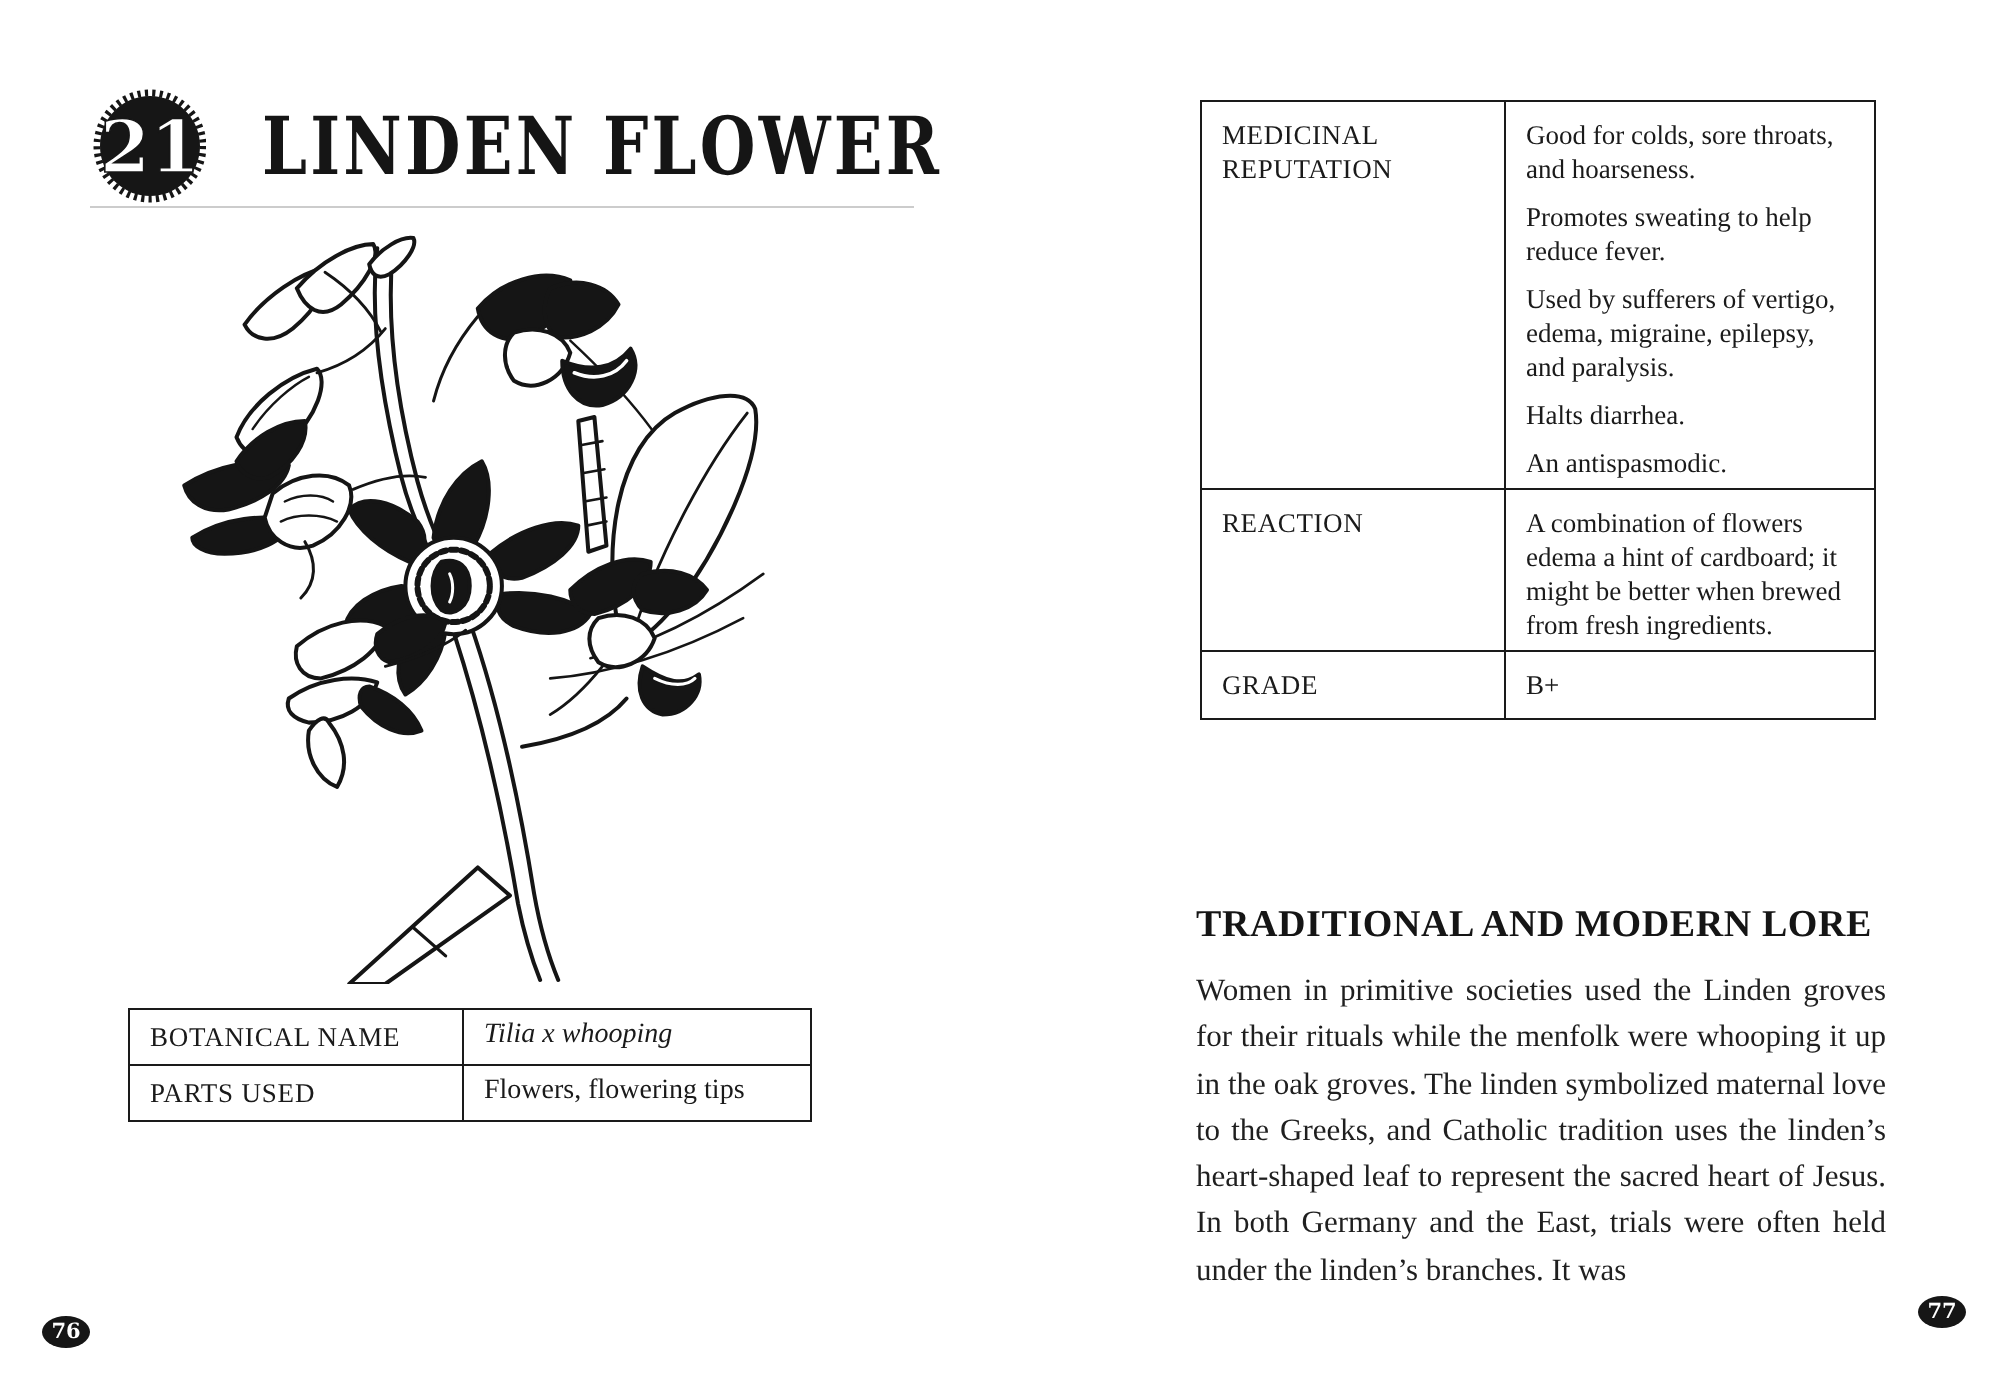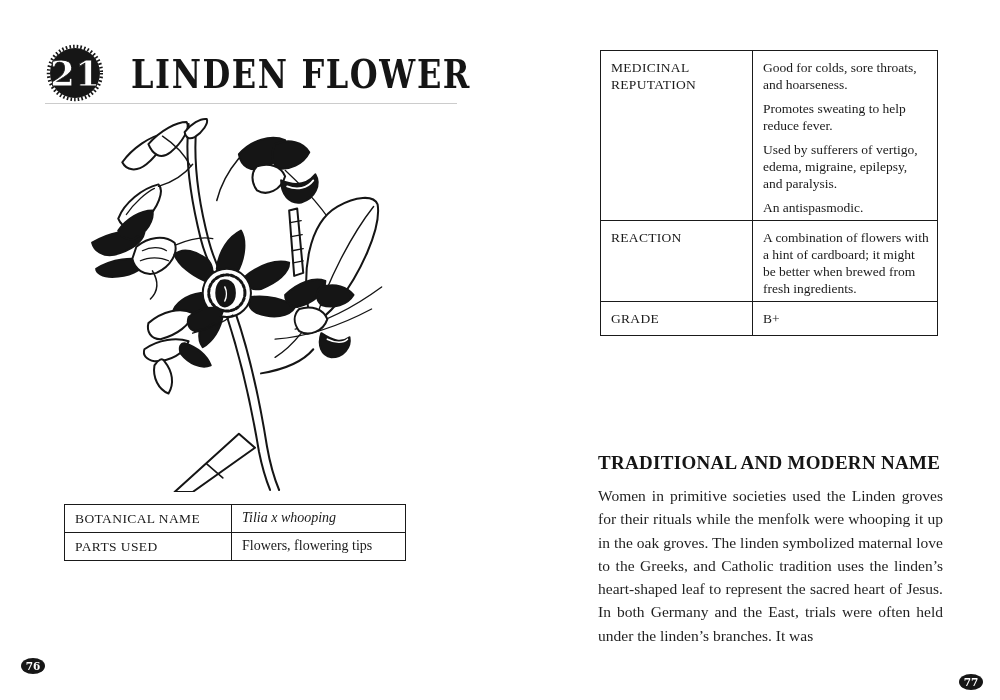--- a/index.html
+++ b/index.html
@@ -66,21 +66,21 @@
   }
 
   
   .page-badge{
     width:24px;height:16px;border-radius:50%;
     background:#161616;color:#ffffff;
     display:flex;align-items:center;justify-content:center;
     font-family:"DejaVu Serif", serif;font-weight:700;font-size:10.5px;
   }
   .badge-left{left:21px;top:658px;}
-  .badge-right{left:959px;top:674px;}
+  .badge-right{left:959px;top:648px;}
 </style>
 </head>
 <body>
 
 <div class="abs chapter-header">
   <svg class="chapter-badge" viewBox="0 0 58 62">
     <circle cx="30" cy="31" r="25" fill="#161616"></circle>
     <circle cx="30" cy="31" r="26.5" fill="none" stroke="#161616" stroke-width="3.5" stroke-dasharray="1.6 2.1"></circle>
     <text x="30" y="44" text-anchor="middle" font-family="DejaVu Serif, serif" font-weight="700" font-size="36" fill="#ffffff" stroke="#161616" stroke-width="0.8">21</text>
   </svg>
@@ -179,33 +179,34 @@
 
 <div class="abs page-badge badge-left">76</div>
 
 <div class="abs detail-table">
   <div class="detail-row">
     <div class="detail-label">MEDICINAL REPUTATION</div>
     <div class="detail-value">
       <p>Good for colds, sore throats, and hoarseness.</p>
       <p>Promotes sweating to help reduce fever.</p>
       <p>Used by sufferers of vertigo, edema, migraine, epilepsy, and paralysis.</p>
+      <p>Halts diarrhea.</p>
       <p>An antispasmodic.</p>
     </div>
   </div>
   <div class="detail-row">
     <div class="detail-label">REACTION</div>
     <div class="detail-value">
-      <p>A combination of flowers with a hint of cardboard; it might be better when brewed from fresh ingredients.</p>
+      <p>A combination of flowers edema a hint of cardboard; it might be better when brewed from fresh ingredients.</p>
     </div>
   </div>
   <div class="detail-row">
     <div class="detail-label">GRADE</div>
     <div class="detail-value">
       <p>B+</p>
     </div>
   </div>
 </div>
 
-<div class="abs section-heading">TRADITIONAL AND MODERN NAME</div>
+<div class="abs section-heading">TRADITIONAL AND MODERN LORE</div>
 <div class="abs body-text">Women in primitive societies used the Linden groves for their rituals while the menfolk were whooping it up in the oak groves. The linden symbolized maternal love to the Greeks, and Catholic tradition uses the linden’s heart-shaped leaf to represent the sacred heart of Jesus. In both Germany and the East, trials were often held under the linden’s branches. It was</div>
 
 <div class="abs page-badge badge-right">77</div>
 
 </body></html>

